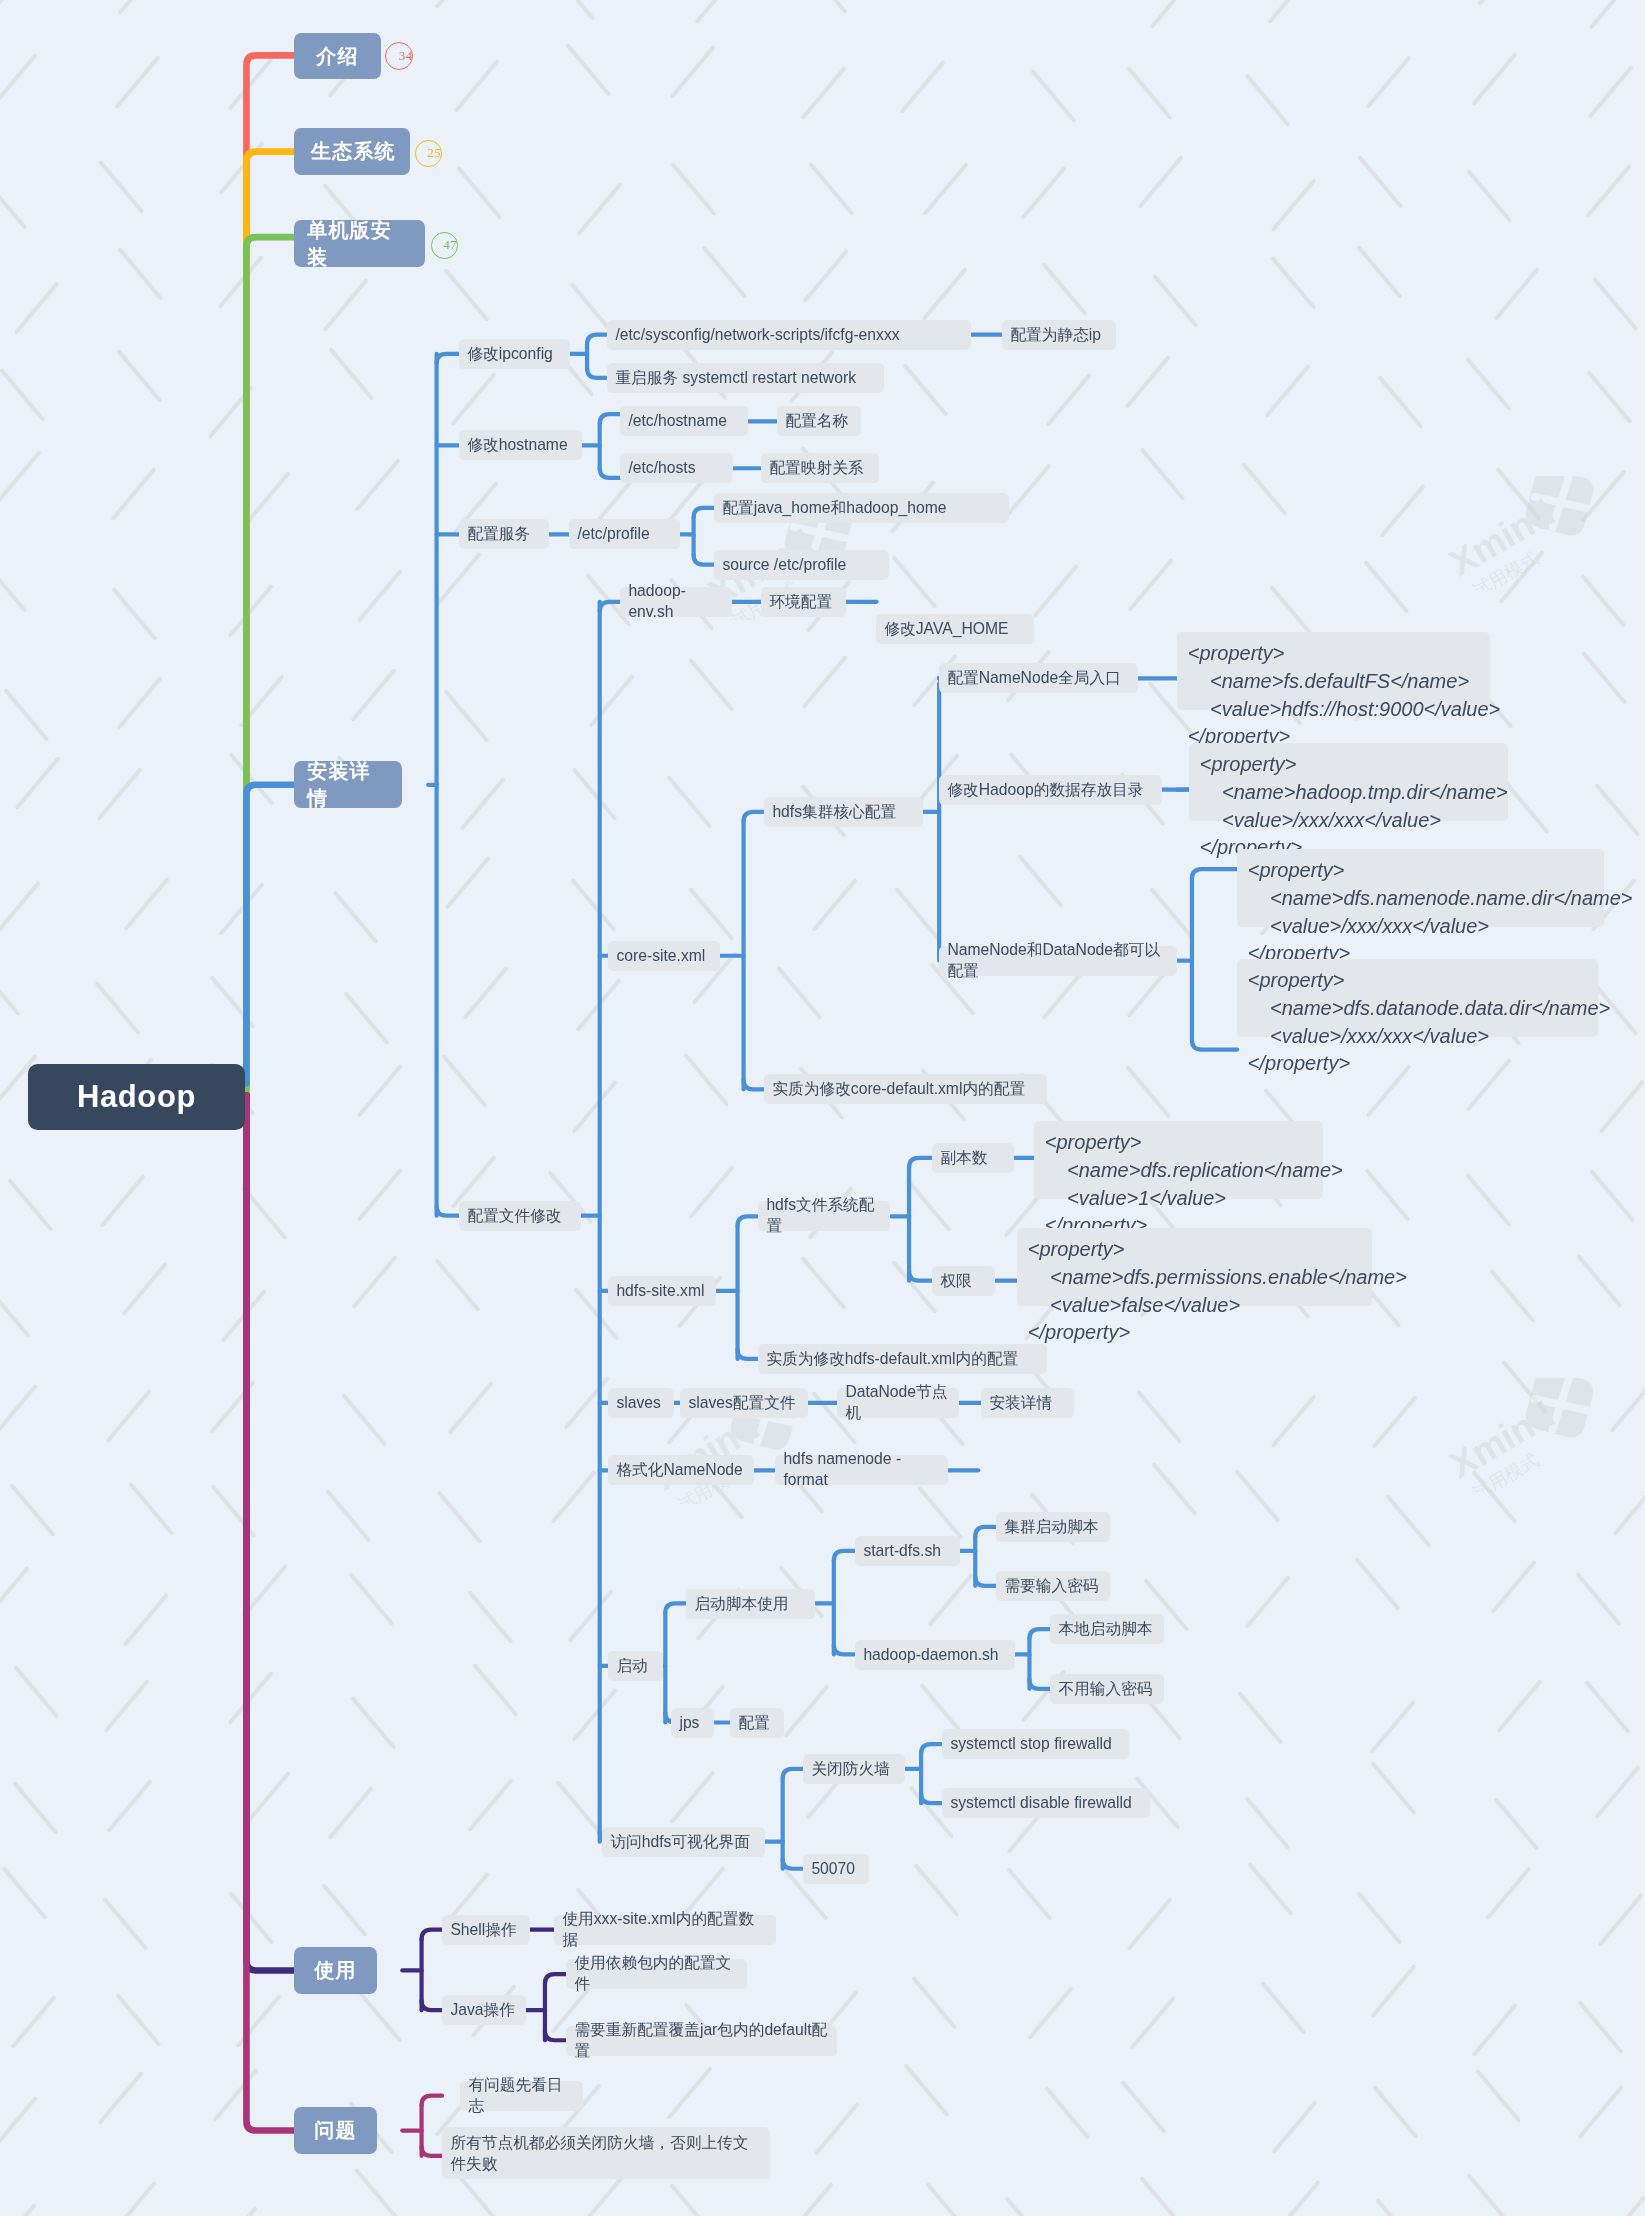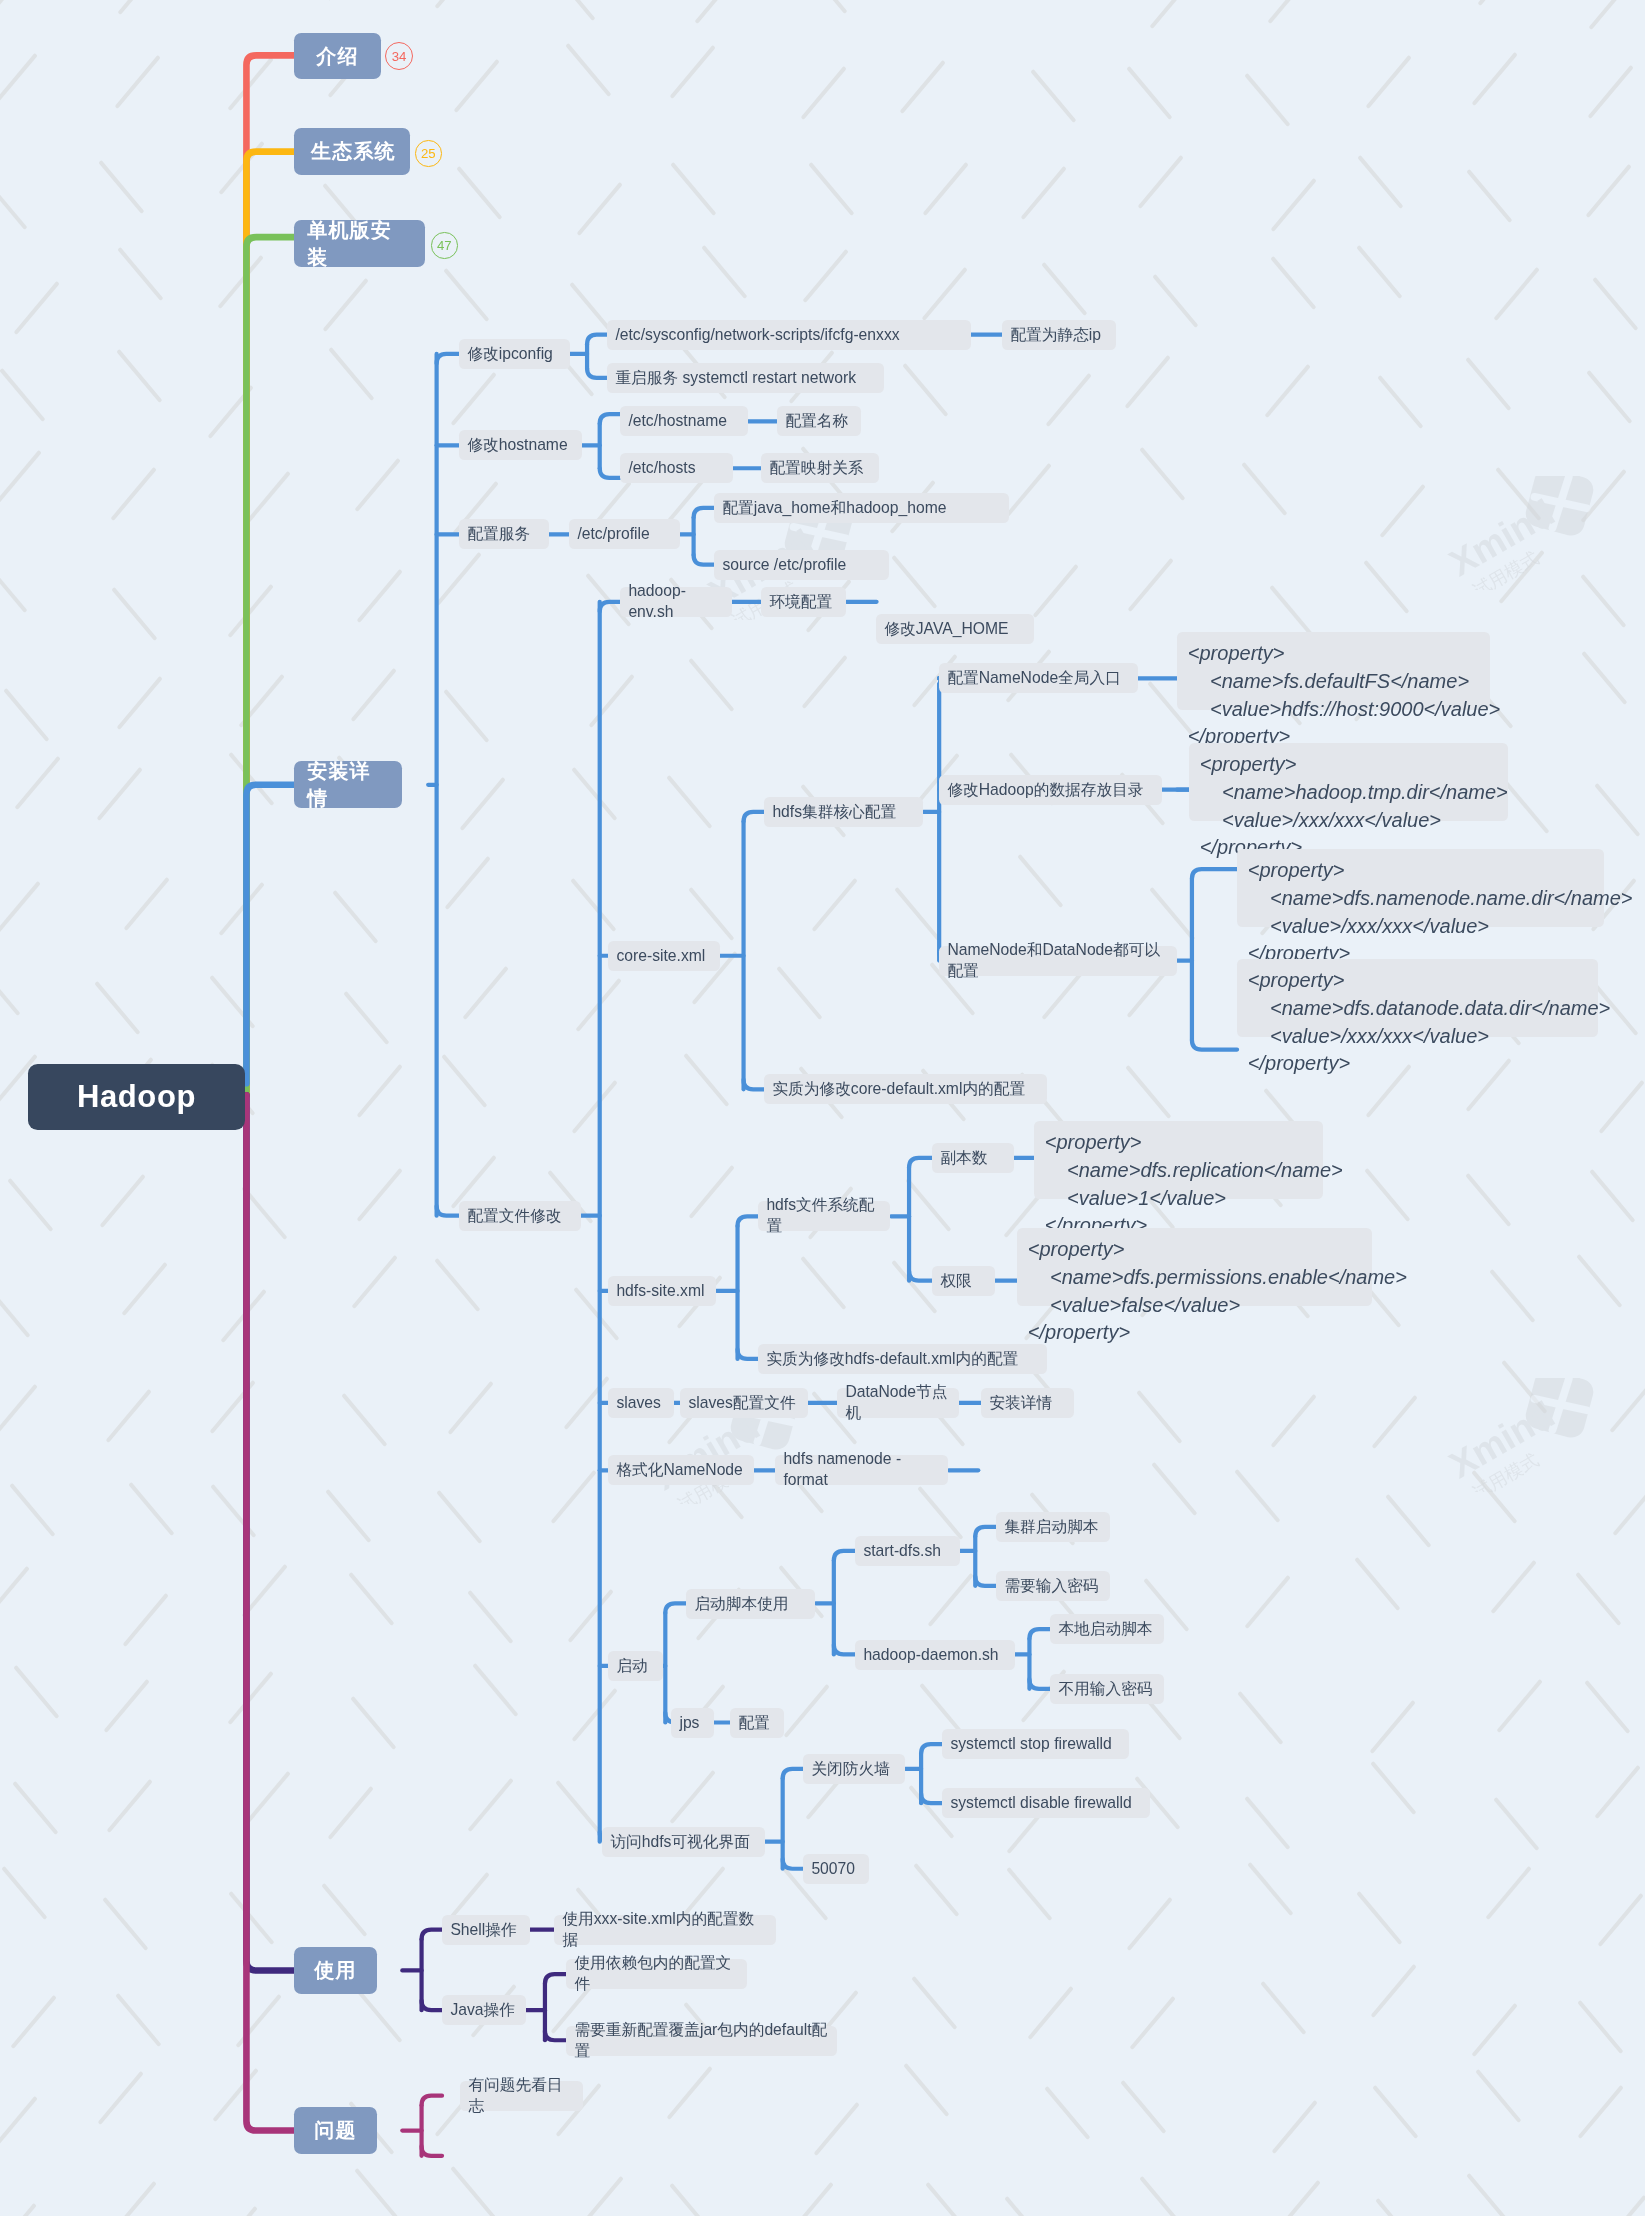--- a/index.html
+++ b/index.html
@@ -34,22 +34,22 @@
   }
   .sub{
     background:#e3e6eb;color:#3b4a5e;border-radius:5.4px;
     font-size:15.7px;padding:2.4px 8.4px;line-height:1.32;
   }
   .sub.code{white-space:pre;font-size:20px;line-height:1.38;padding:8.4px 10.8px;font-style:italic;}
   .sub.wrap{white-space:normal;}
 
   .badge{
     position:absolute;border-radius:50%;
-    display:flex;align-items:center;justify-content:center;
-    font-size:13.2px;background:transparent;box-sizing:border-box;
+    display:flex;align-items:center;justify-content:flex-end;
+    font-size:13.2px;background:transparent;box-sizing:border-box;font-family:Liberation Serif, serif;
   }
 </style>
 </head>
 <body>
 
 <div id="canvas">
 
   <div class="wm-layer" id="wm">
       <div class="wm-slash r" style="left: -23.5px; top: -13.3px;"></div>
       <div class="wm-slash r" style="left: 107px; top: -14px;"></div>
@@ -833,15 +833,18 @@
   <div class="node sub" style="left:566px;top:1959px;width:181px;height:30px;">
     <span>使用依赖包内的配置文件</span>
   </div>
   <div class="node sub" style="left:566px;top:2026px;width:271px;height:30px;">
     <span>需要重新配置覆盖jar包内的default配置</span>
   </div>
 
   <div class="node sub" style="left:460px;top:2081px;width:123px;height:30px;justify-content:center;">
     <span>有问题先看日志</span>
   </div>
+  <div class="node sub wrap" style="left:442px;top:2127px;width:328px;height:52px;align-items:flex-start;padding-top:6px;">
+    <span>所有节点机都必须关闭防火墙，否则上传文件失败</span>
+  </div>
 
 </div>
 
 
 </body></html>

